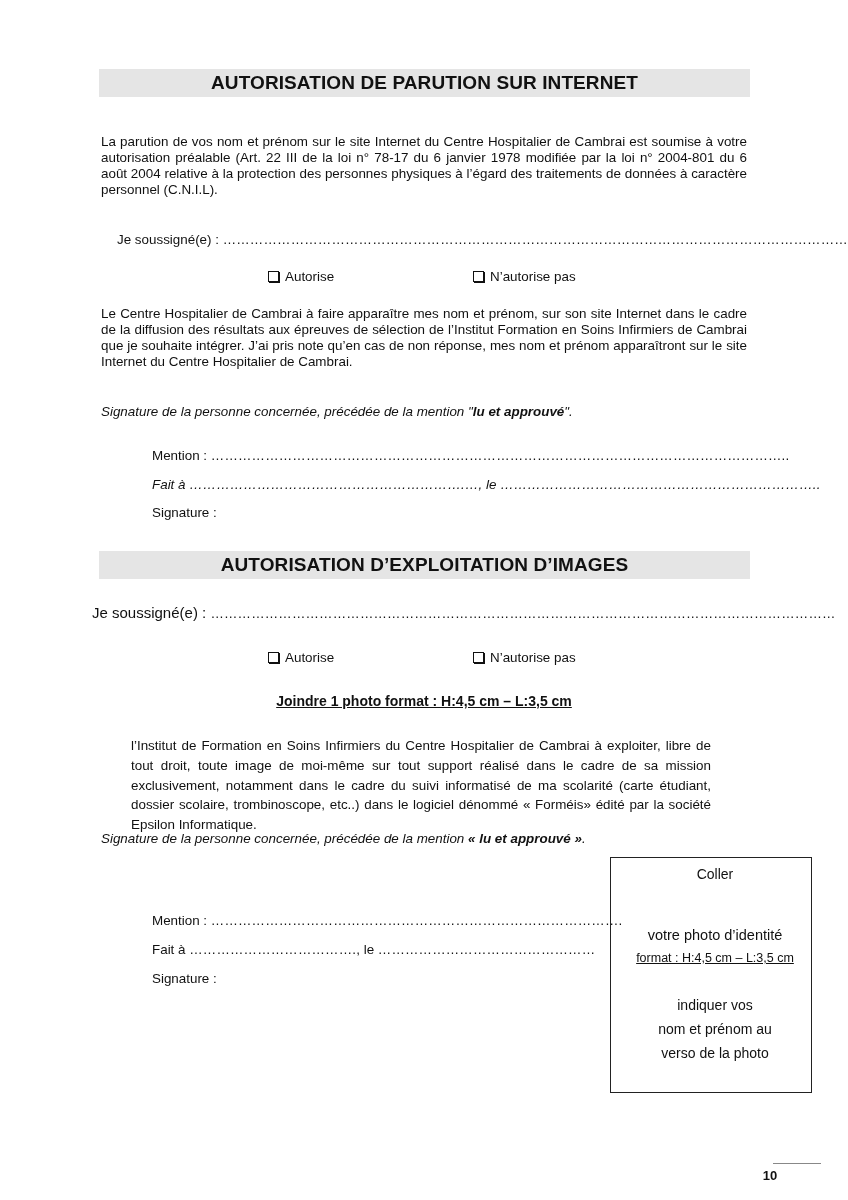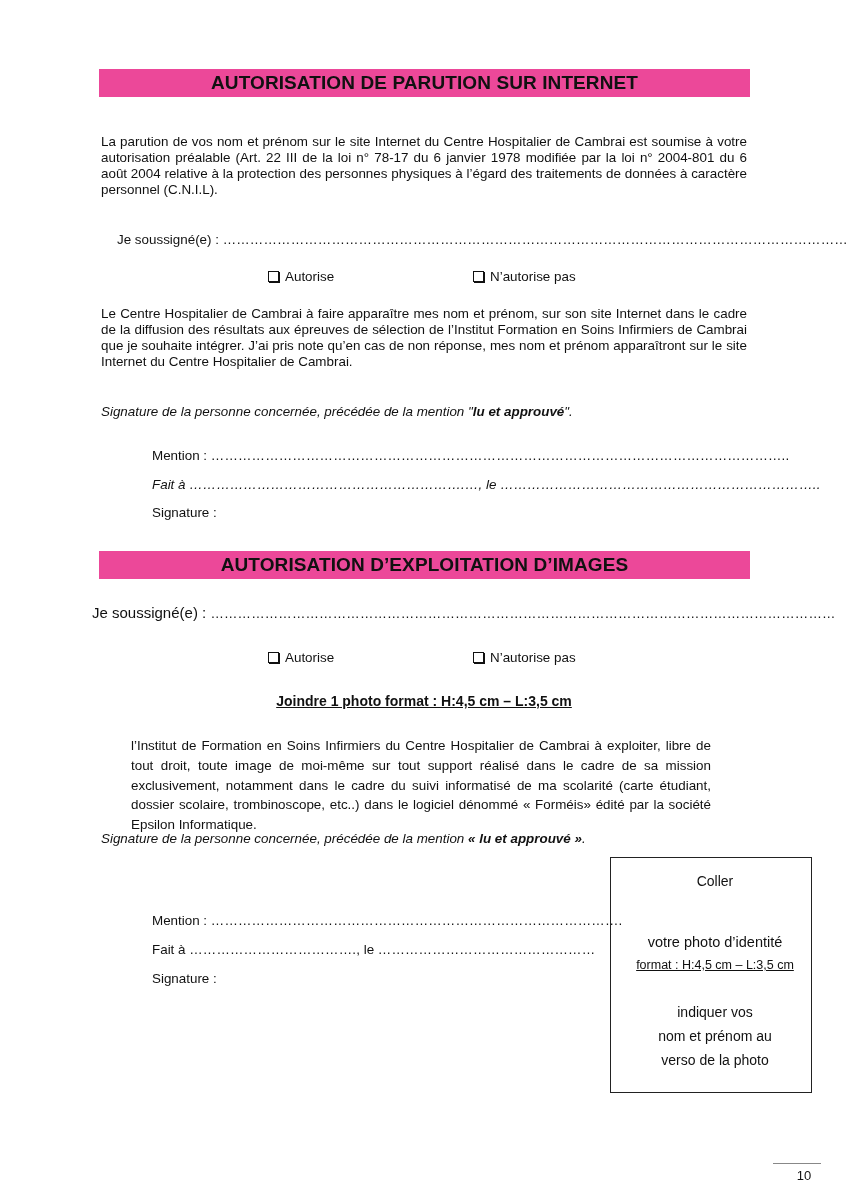--- a/index.html
+++ b/index.html
@@ -7,21 +7,21 @@
     body {
       position: relative;
       font-family: "Liberation Sans", "DejaVu Sans", sans-serif;
       color: #111;
       font-size: 13.4px;
       overflow: hidden;
     }
     .band {
       position: absolute;
       left: 99px; width: 651px; height: 28px;
-      background: #ec4899;
+      background: #e5e5e5;
       display: flex; align-items: center; justify-content: center;
       font-weight: bold; font-size: 19px; letter-spacing: 0.1px;
       color: #111;
     }
     .para {
       position: absolute;
       left: 101px; width: 646px;
       line-height: 16px;
       text-align: justify;
     }
@@ -36,24 +36,24 @@
     }
     .opt { position: absolute; white-space: nowrap; cursor: pointer; }
     .dots { letter-spacing: 0.2px; }
     .photo-box {
       position: absolute;
       left: 610px; top: 857px; width: 202px; height: 236px;
       border: 1.5px solid #222;
       text-align: center;
       font-size: 14px;
     }
-    .photo-box .t { position: absolute; left: 8px; right: 0; line-height: 20px; margin-top: 7px; }
+    .photo-box .t { position: absolute; left: 8px; right: 0; line-height: 20px; }
     .underline { text-decoration: underline; }
     .footer-rule { position: absolute; left: 773px; top: 1163px; width: 48px; height: 1px; background: #888; }
-    .page-num { position: absolute; left: 780px; width: 48px; top: 1168px; text-align: center; font-size: 13px; }
+    .page-num { position: absolute; left: 746px; width: 48px; top: 1168px; text-align: center; font-size: 13px; font-weight: bold; }
   </style>
 </head>
 <body>
 
 <div class="band" style="top:69px;">
   <span>AUTORISATION DE PARUTION SUR INTERNET</span>
 </div>
 
 <div class="para" style="top:134px;">La parution de vos nom et prénom sur le site Internet du Centre Hospitalier de Cambrai est soumise à votre autorisation préalable (Art. 22 III de la loi n° 78-17 du 6 janvier 1978 modifiée par la loi n° 2004-801 du 6 août 2004 relative à la protection des personnes physiques à l’égard des traitements de données à caractère personnel (C.N.I.L).</div>
 

